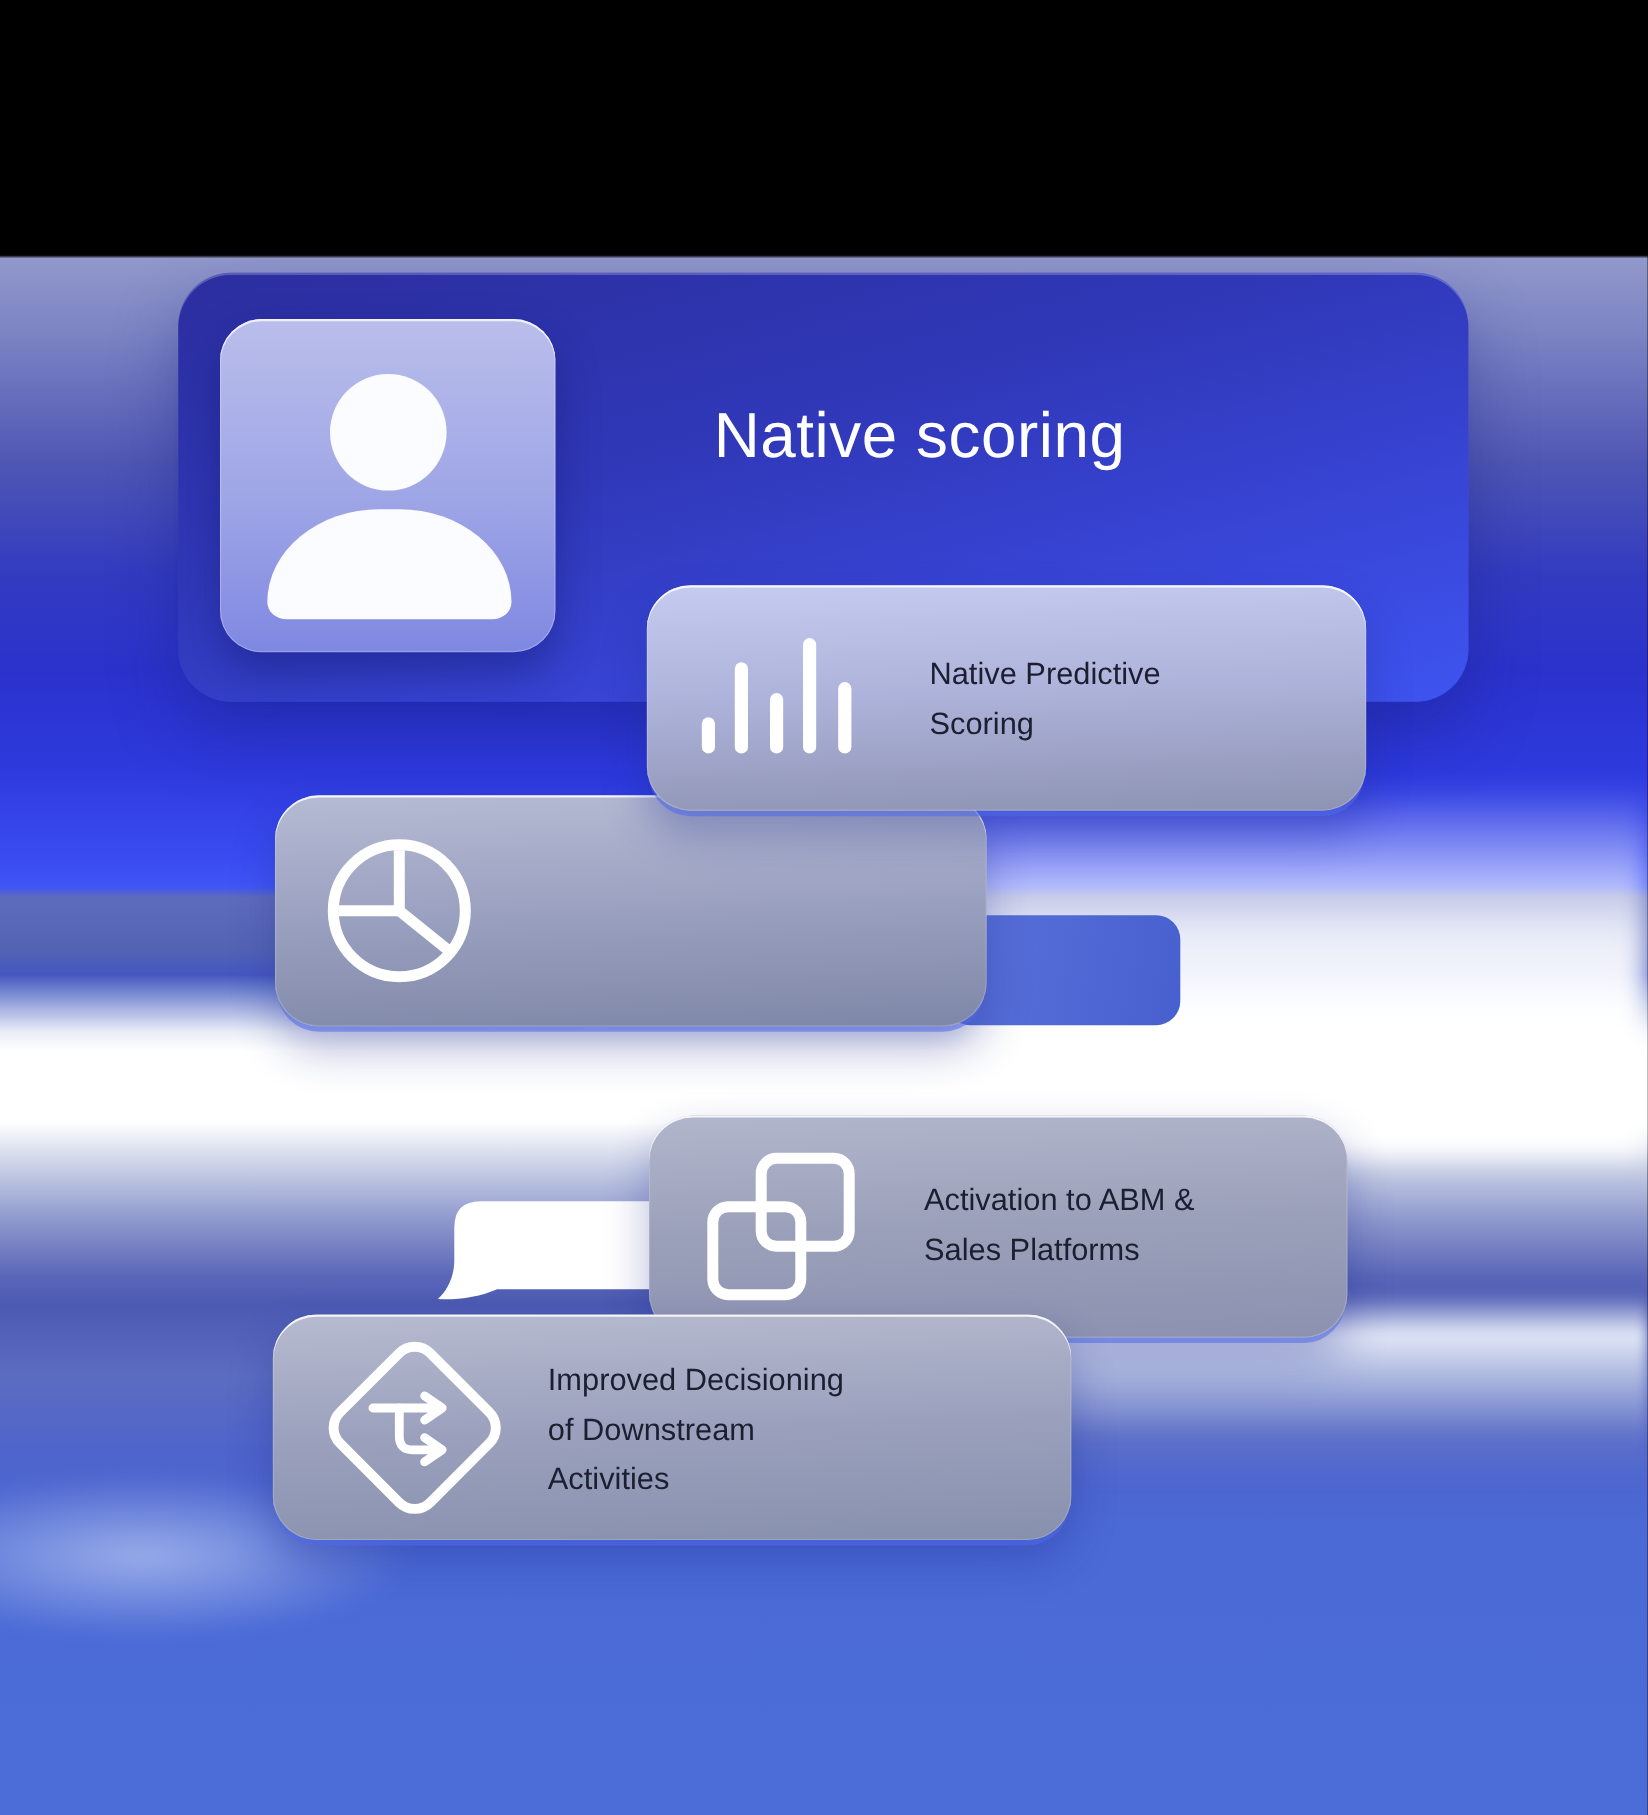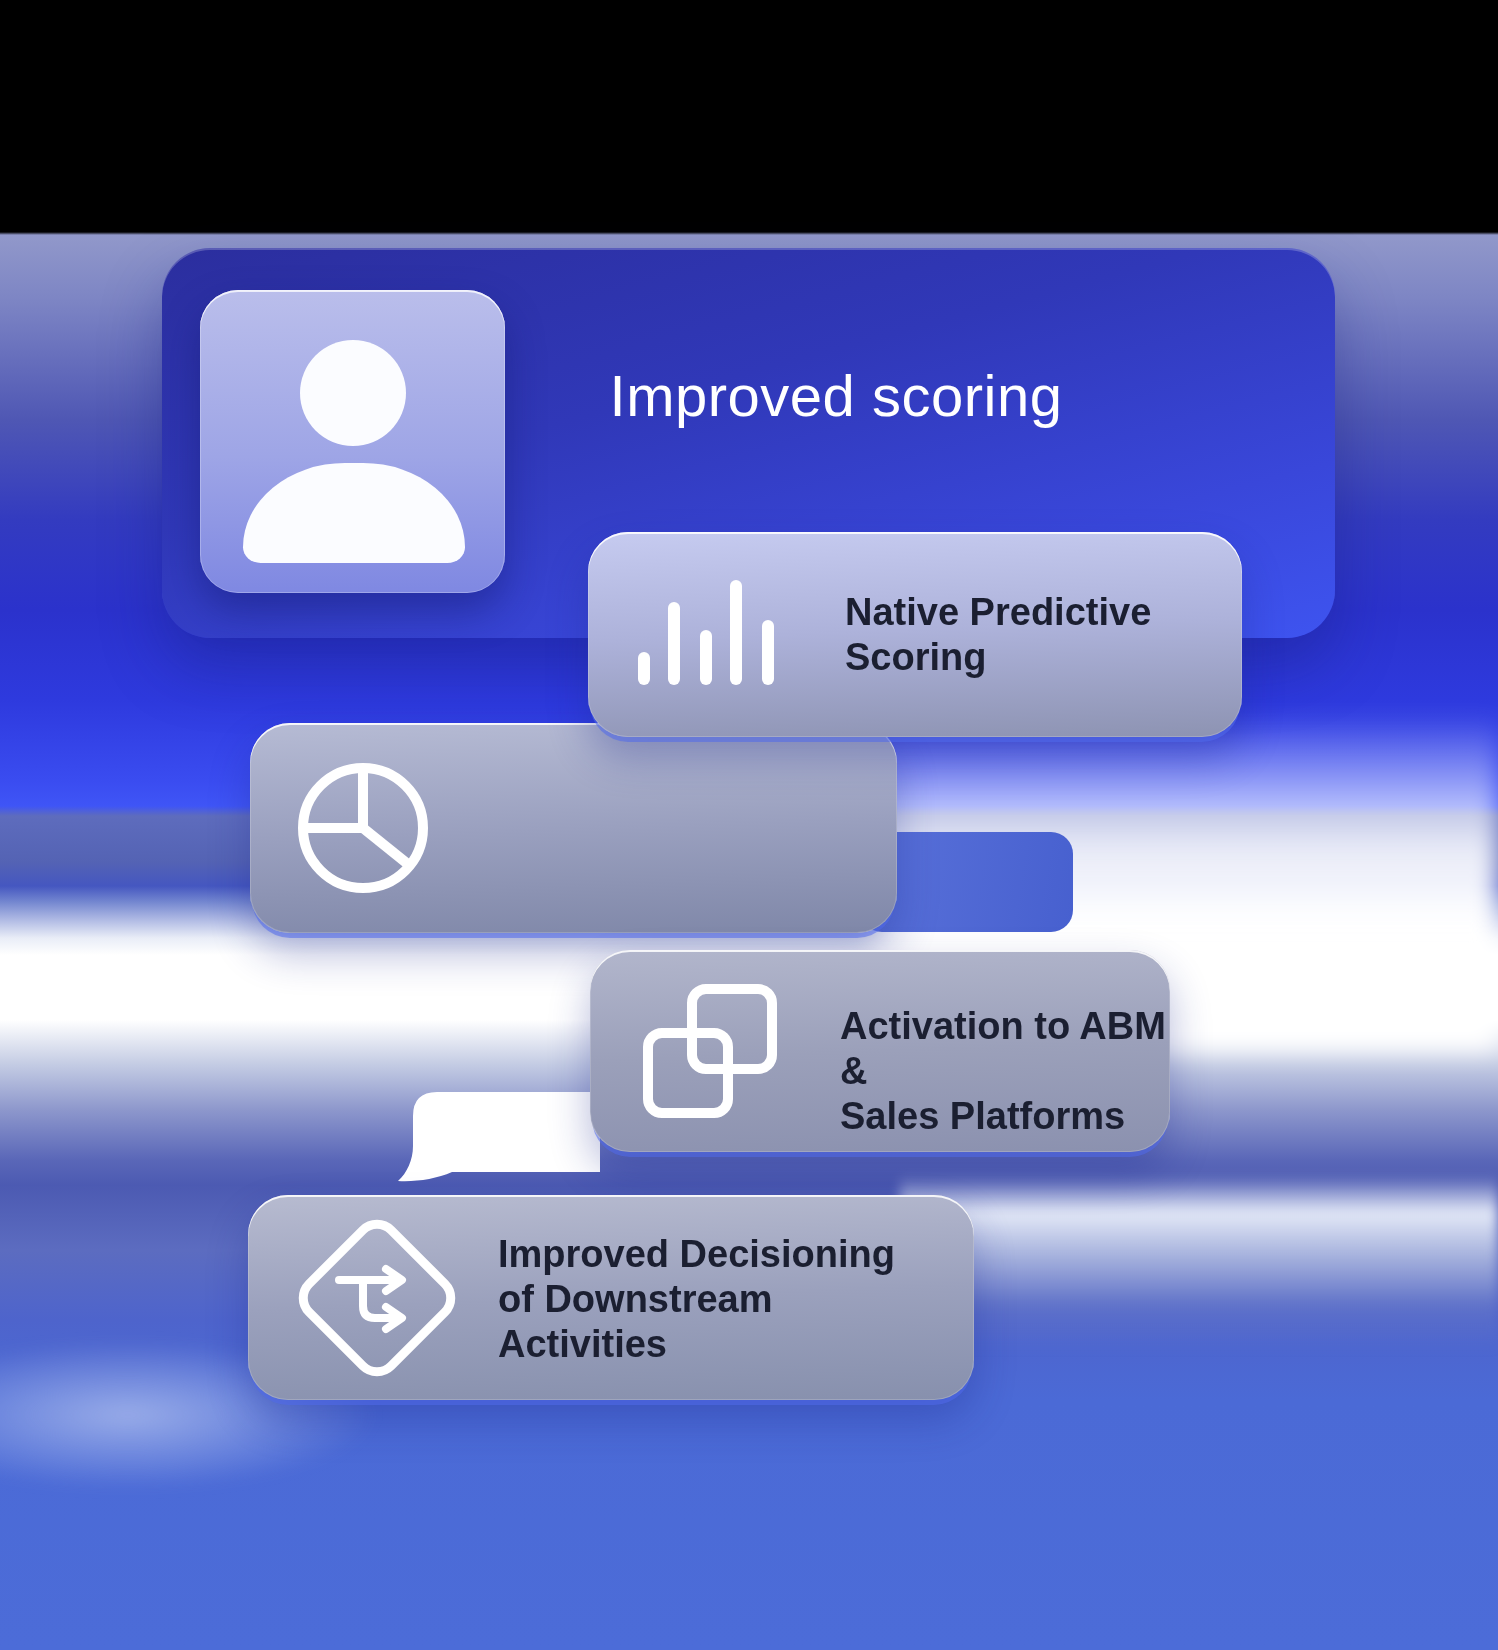--- a/index.html
+++ b/index.html
@@ -63,34 +63,34 @@
     font-size:58px;font-weight:500;color:#ffffff;letter-spacing:.5px;white-space:nowrap;
     z-index:4;line-height:1.1;
   }
   
   .glass{
     position:absolute;border-radius:40px;z-index:4;
     box-shadow:0 7px 0 -2px rgba(80,105,235,.55), 0 20px 40px rgba(28,40,140,.32),
                inset 0 2px 0 rgba(255,255,255,.85), inset 0 0 0 1px rgba(255,255,255,.18);
   }
   .glass .label{
-    position:absolute;font-size:38px;line-height:45px;font-weight:700;color:#1b1f31;
+    position:absolute;font-size:28px;line-height:45px;font-weight:400;color:#1b1f31;
     white-space:pre-wrap;
   }
   .card-native{
     left:588px;top:532px;width:654px;height:205px;
     background:linear-gradient(178deg,#c6cbf0 0%,#adb2da 48%,#8d93b2 100%);
     z-index:5;
   }
   .card-insights{
     left:250px;top:723px;width:647px;height:210px;
     background:linear-gradient(178deg,#b6bbd4 0%,#9aa0bf 50%,#7f87a8 100%);
   }
   .card-activation{
-    left:590px;top:950px;width:580px;height:202px;
+    left:590px;top:1014px;width:635px;height:202px;
     background:linear-gradient(178deg,#b2b6cc 0%,#9ba0ba 50%,#8b91af 100%);
   }
   .card-improved{
     left:248px;top:1195px;width:726px;height:205px;
     background:linear-gradient(178deg,#b7bbd0 0%,#9ba1bd 50%,#8790ad 100%);
   }
   .icon{position:absolute;}
   .icon-bars{left:42px;top:38px;}
   .icon-pie{left:46px;top:38px;}
   .icon-squares{left:50px;top:31px;}
@@ -113,21 +113,21 @@
     <path fill="#ffffff" d="M 57 12 H 220 V 92 H 72 C 56 99 36 102 18 101 C 27 93 33 80 33 66 L 33 36 Q 33 12 57 12 Z"></path>
   </svg>
   <div class="stack-blue"></div>
 
   <div class="card-main">
     <div class="avatar-tile">
       <div class="person-head"></div>
       <div class="person-body"></div>
     </div>
   </div>
-  <div class="main-title">Improved scoring</div>
+  <div class="main-title">Native scoring</div>
 
   <div class="glass card-native">
     <svg class="icon icon-bars" width="152" height="123" viewBox="0 0 152 123">
       <rect x="8" y="82" width="12" height="33" rx="6" fill="#fff"></rect>
       <rect x="38" y="32" width="12" height="83" rx="6" fill="#fff"></rect>
       <rect x="70" y="60" width="12" height="55" rx="6" fill="#fff"></rect>
       <rect x="100" y="10" width="12" height="105" rx="6" fill="#fff"></rect>
       <rect x="132" y="50" width="12" height="65" rx="6" fill="#fff"></rect>
     </svg>
     <div class="label label-native">Native Predictive

